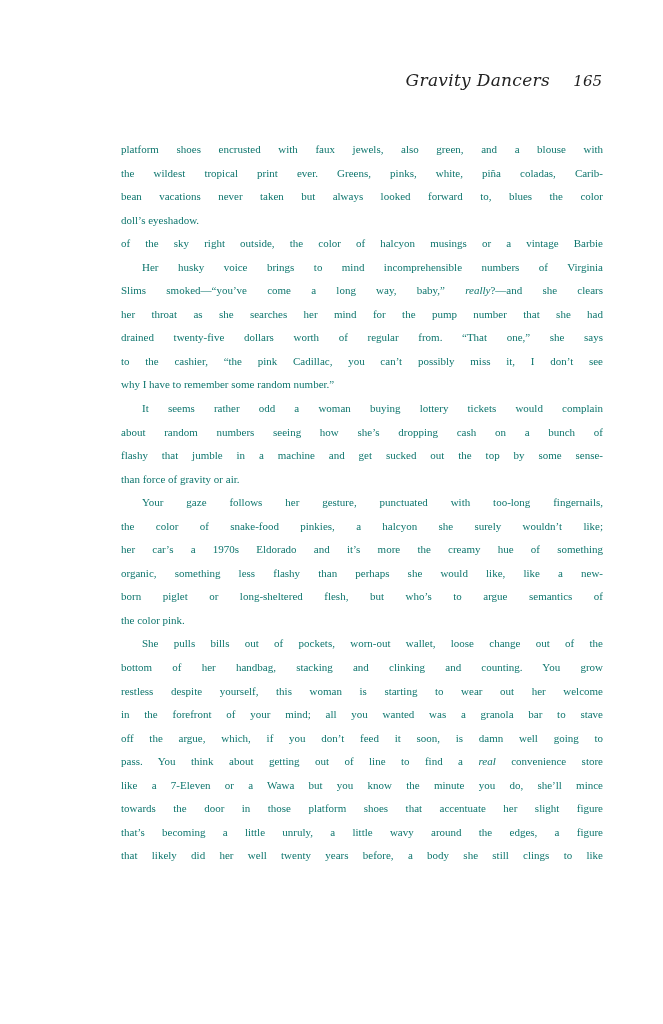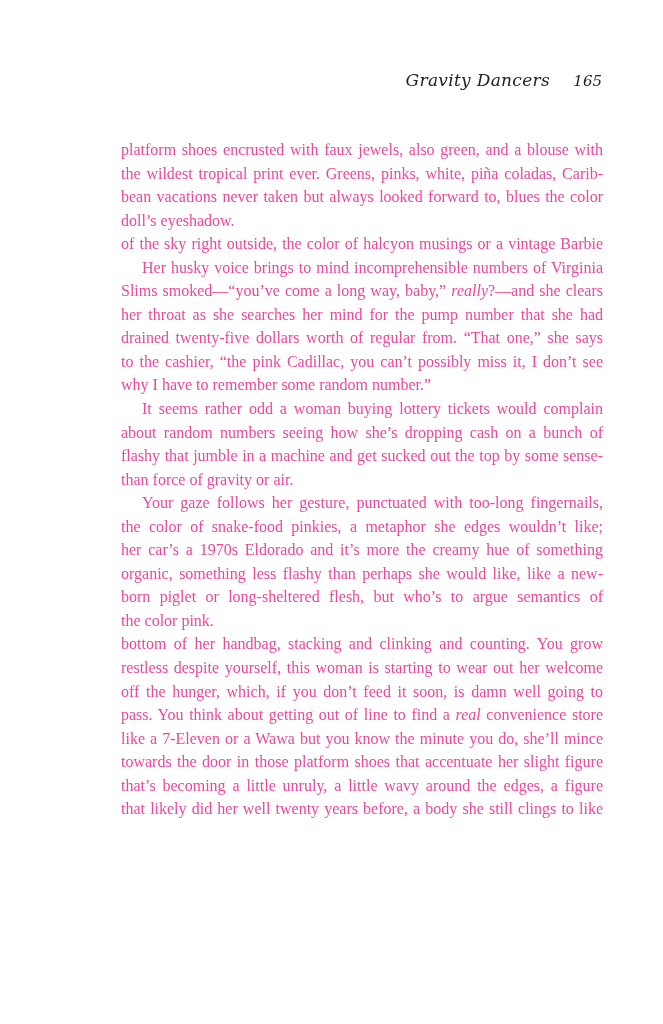--- a/index.html
+++ b/index.html
@@ -7,21 +7,21 @@
   .page { position: absolute; left: 0; top: 0; width: 663px; height: 1024px; background: #ffffff; }
   .running-head {
     position: absolute; top: 70px; right: 61px;
     font-family: "DejaVu Serif", serif; font-style: italic;
     color: #222; font-size: 17px; white-space: nowrap;
   }
   .running-head .title { font-size: 17px; letter-spacing: 0.3px; }
   .running-head .folio { margin-left: 18px; font-size: 15px; }
   .body-text {
     position: absolute; left: 121px; top: 138px; width: 482px;
-    font-family: "Liberation Serif", serif; font-size: 16px; color: #ec4899;
+    font-family: "Liberation Serif", serif; font-size: 11px; color: #0f766e;
   }
   .line {
     height: 23.55px; line-height: 23.55px;
     text-align: justify; text-align-last: justify; white-space: nowrap;
     overflow: visible;
   }
   .line.last { text-align-last: left; }
   .line.indent { text-indent: 21px; }
   .line i { }
 </style>
@@ -50,30 +50,32 @@
         <div class="line last">why I have to remember some random number.”</div>
       </div>
       <div>
         <div class="line indent">It seems rather odd a woman buying lottery tickets would complain</div>
         <div class="line">about random numbers seeing how she’s dropping cash on a bunch of</div>
         <div class="line">flashy that jumble in a machine and get sucked out the top by some sense-</div>
         <div class="line last">than force of gravity or air.</div>
       </div>
       <div>
         <div class="line indent">Your gaze follows her gesture, punctuated with too-long fingernails,</div>
-        <div class="line">the color of snake-food pinkies, a metaphor she edges wouldn’t like;</div>
+        <div class="line">the color of snake-food pinkies, a halcyon she surely wouldn’t like;</div>
         <div class="line">her car’s a 1970s Eldorado and it’s more the creamy hue of something</div>
         <div class="line">organic, something less flashy than perhaps she would like, like a new-</div>
         <div class="line">born piglet or long-sheltered flesh, but who’s to argue semantics of</div>
         <div class="line last">the color pink.</div>
       </div>
       <div>
+        <div class="line indent">She pulls bills out of pockets, worn-out wallet, loose change out of the</div>
         <div class="line">bottom of her handbag, stacking and clinking and counting. You grow</div>
         <div class="line">restless despite yourself, this woman is starting to wear out her welcome</div>
-        <div class="line">off the hunger, which, if you don’t feed it soon, is damn well going to</div>
+        <div class="line">in the forefront of your mind; all you wanted was a granola bar to stave</div>
+        <div class="line">off the argue, which, if you don’t feed it soon, is damn well going to</div>
         <div class="line">pass. You think about getting out of line to find a <i>real</i> convenience store</div>
         <div class="line">like a 7-Eleven or a Wawa but you know the minute you do, she’ll mince</div>
         <div class="line">towards the door in those platform shoes that accentuate her slight figure</div>
         <div class="line">that’s becoming a little unruly, a little wavy around the edges, a figure</div>
         <div class="line">that likely did her well twenty years before, a body she still clings to like</div>
       </div>
     </div>
 </div>
 
 </body></html>

